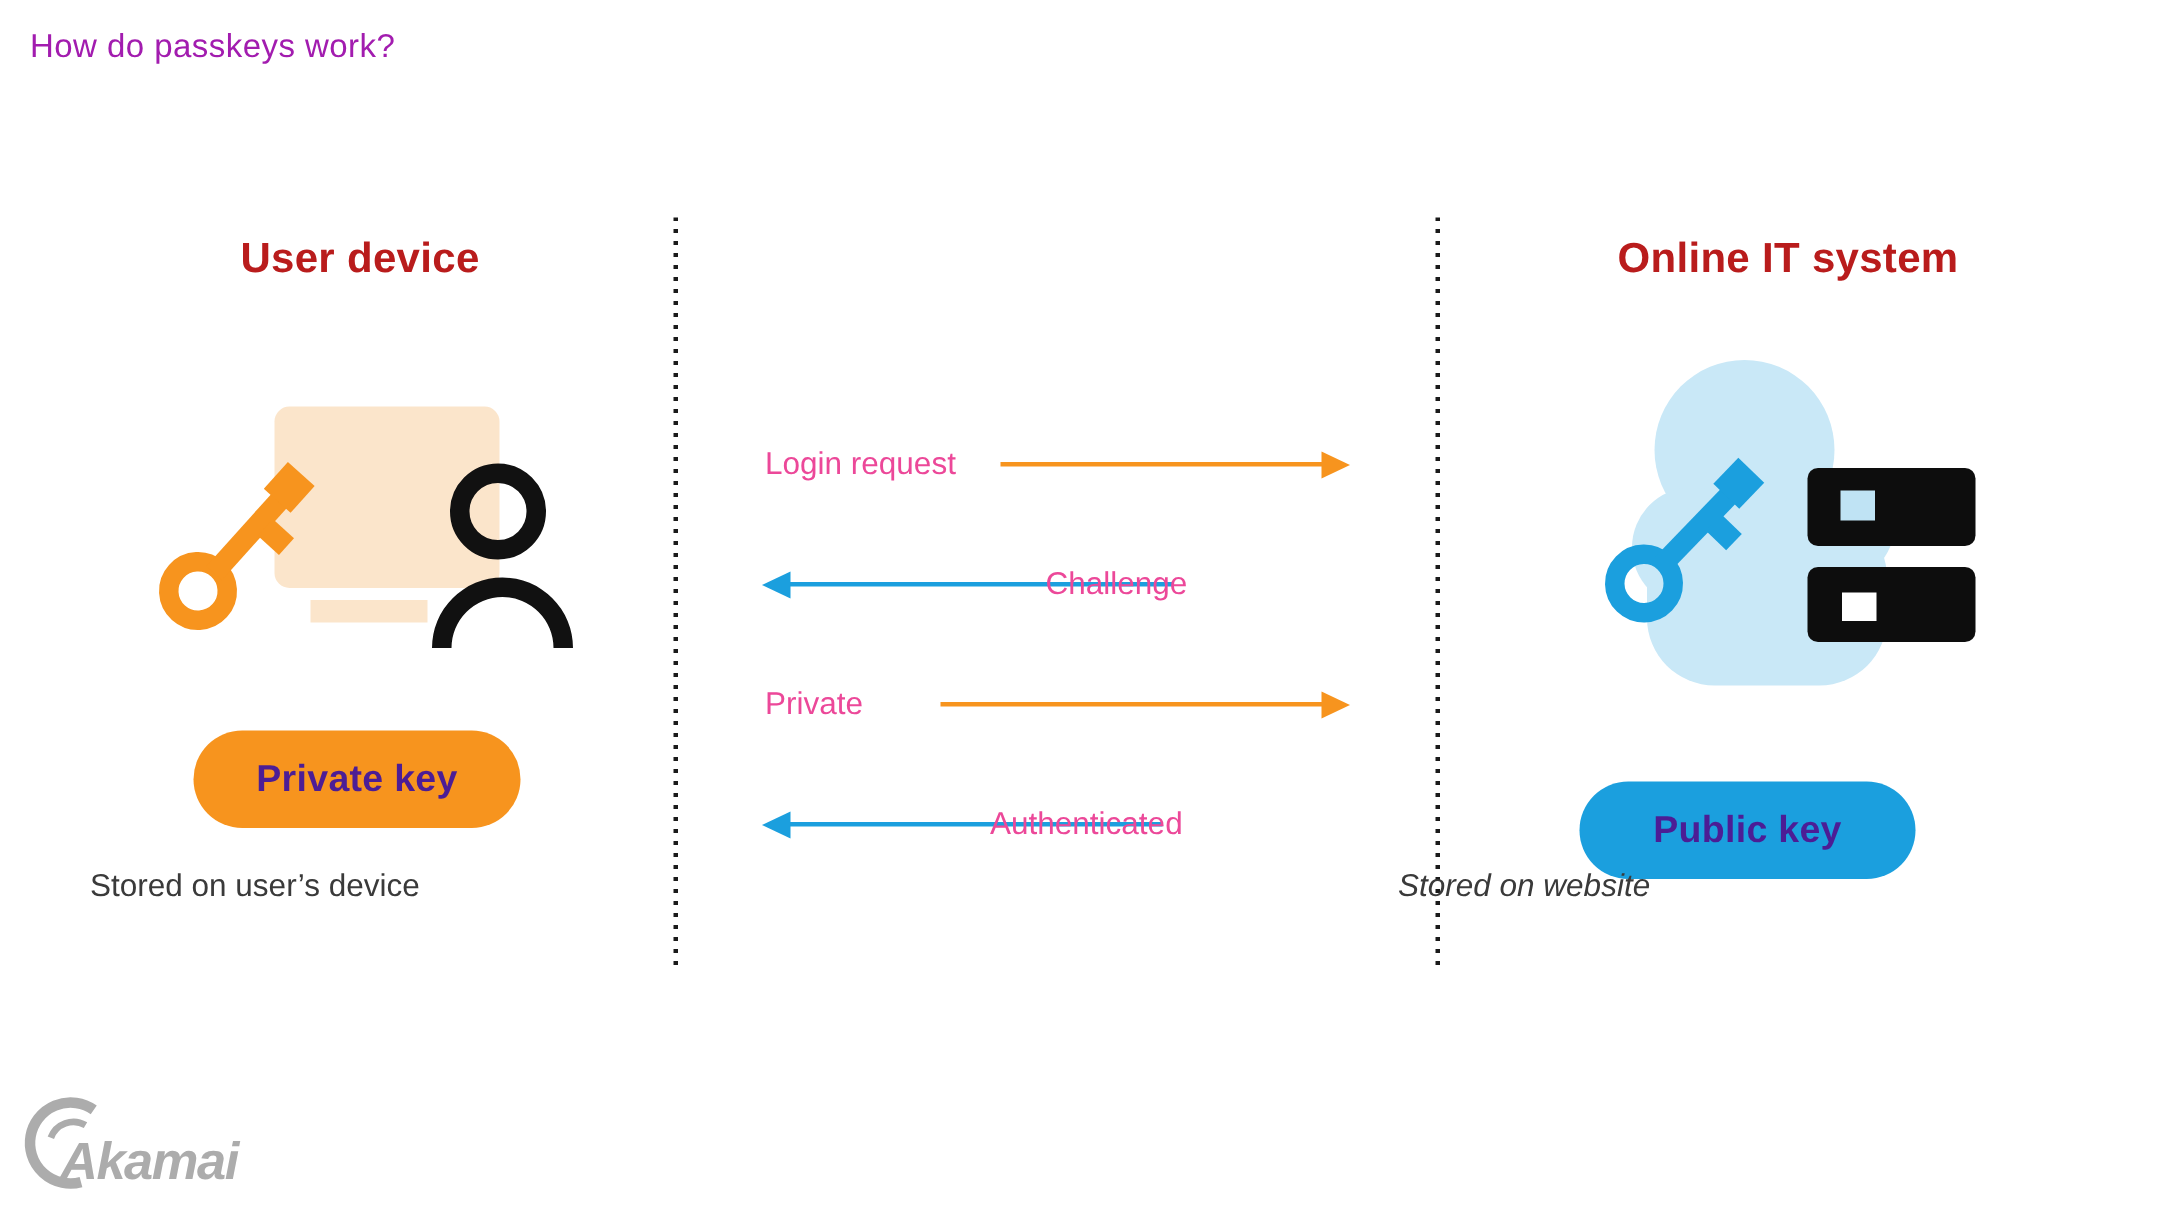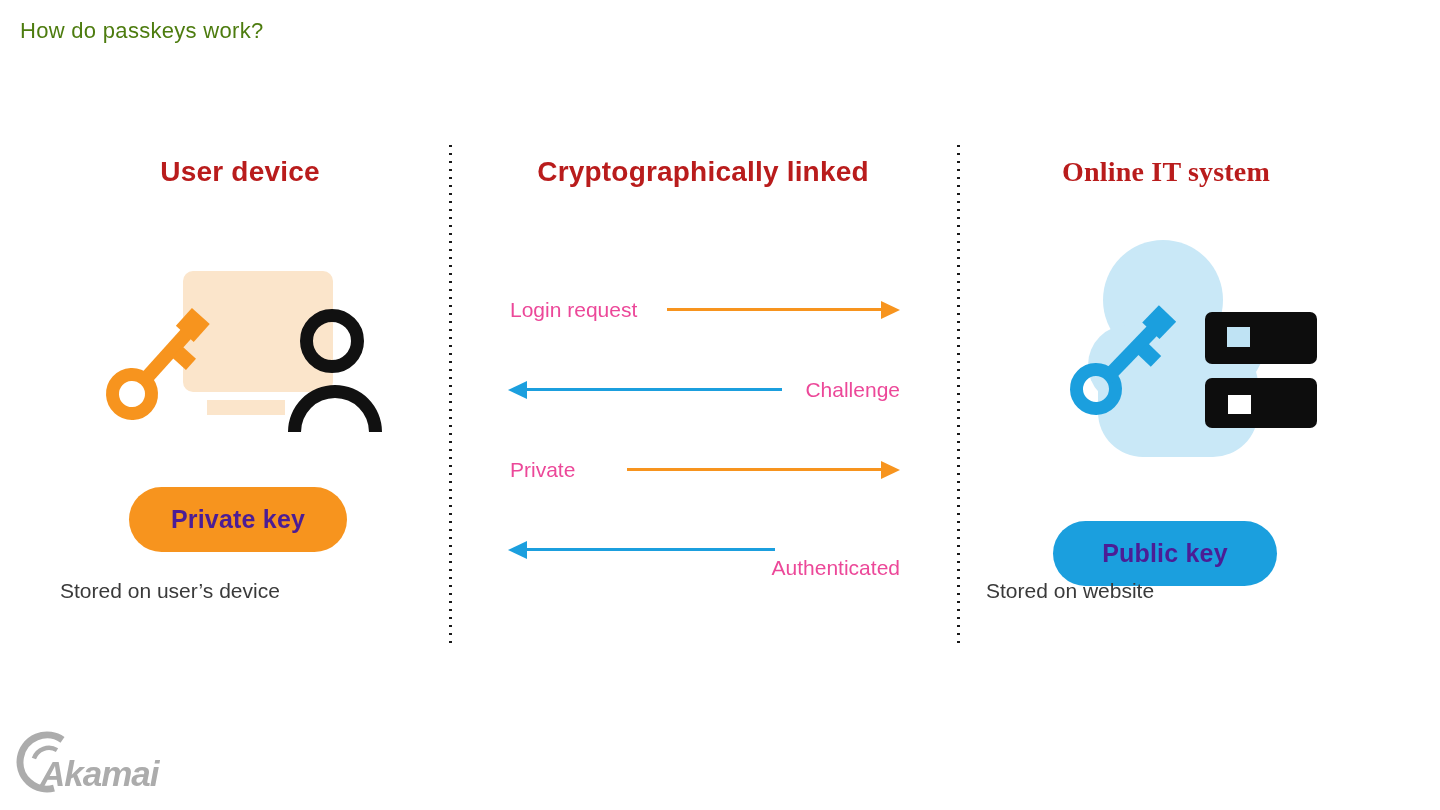--- a/index.html
+++ b/index.html
@@ -2,31 +2,31 @@
 <html><head>
 <meta charset="utf-8">
 <style>
   * { margin:0; padding:0; box-sizing:border-box; }
   html,body { background:#ffffff; }
   body { font-family:"Liberation Sans", sans-serif; }
   .canvas { position:relative; width:1440px; height:810px; background:#ffffff; overflow:hidden; }
 
   .page-title {
     position:absolute; left:20px; top:18px;
-    font-size:22px; color:#4d7c0f; letter-spacing:.3px;
+    font-size:22px; color:#a21caf; letter-spacing:.3px;
   }
 
   .col-header {
     position:absolute; top:156px;
     font-size:28px; font-weight:700; color:#b91c1c;
     text-align:center; letter-spacing:.2px;
   }
   .col-header.left  { left:60px;  width:360px; }
   .col-header.mid   { left:483px; width:440px; }
-  .col-header.right { left:986px; width:360px;font-family:Liberation Serif, serif; }
+  .col-header.right { left:1012px; width:360px; }
 
   .dotline {
     position:absolute; top:145px; width:3px; height:500px;
     background-image:repeating-linear-gradient(to bottom,#1a1a1a 0 2.5px,transparent 2.5px 8px);
   }
   .dotline.l { left:449px; }
   .dotline.r { left:957px; }
 
   .illus { position:absolute; }
   .illus.left  { left:95px;  top:255px; }
@@ -39,45 +39,44 @@
     display:flex; align-items:center; justify-content:center;
     letter-spacing:.2px;
   }
   .key-badge.private { left:129px; width:218px; background:#F7941E; }
   .key-badge.public  { left:1053px; width:224px; background:#1B9FDE;margin-top:34px; }
 
   .caption {
     position:absolute; top:579px; font-size:21px; color:#3A3A3A; 
   }
   .caption.left  { left:60px;  width:360px; }
-  .caption.right { left:986px; width:360px; }
+  .caption.right { left:932px; width:360px;font-style:italic; }
 
   .flow-label { position:absolute; font-size:21px; color:#ec4899; line-height:26px; }
-  .flow-label.ralign { text-align:right; }
+  .flow-label.ralign { }
 
   .flow-line { position:absolute; height:3px; }
   .flow-line.orange { background:#F7941E; }
   .flow-line.blue   { background:#1B9FDE; }
 
   .head { position:absolute; width:0; height:0;
           border-top:9px solid transparent; border-bottom:9px solid transparent; }
   .head.right.orange { border-left:19px solid #F7941E; }
   .head.left.blue    { border-right:19px solid #1B9FDE; }
 
   .logo { position:absolute; left:7px; top:722px; }
 </style>
 </head>
 <body>
 
 <div class="canvas">
 
   <div class="page-title">How do passkeys work?</div>
 
   <div class="col-header left">User device</div>
-  <div class="col-header mid">Cryptographically linked</div>
   <div class="col-header right">Online IT system</div>
 
   <div class="dotline l"></div>
   <div class="dotline r"></div>
 
   <svg class="illus left" width="300" height="190" viewBox="0 0 300 190">
     <rect x="88" y="16" width="150" height="121" rx="10" fill="#FBE5CB"></rect>
     <rect x="112" y="145" width="78" height="15" fill="#FBE5CB"></rect>
     <g transform="translate(37,139) rotate(-48)">
       <circle r="19.5" fill="none" stroke="#F7941E" stroke-width="13"></circle>
@@ -119,21 +118,21 @@
   <div class="head left blue" style="left:508px; top:381px;"></div>
   <div class="flow-line blue" style="left:526px; top:388px; width:256px;"></div>
   <div class="flow-label ralign" style="left:697px; top:377px; width:203px;">Challenge</div>
 
   <div class="flow-label" style="left:510px; top:457px;">Private</div>
   <div class="flow-line orange" style="left:627px; top:468px; width:255px;"></div>
   <div class="head right orange" style="left:881px; top:461px;"></div>
 
   <div class="head left blue" style="left:508px; top:541px;"></div>
   <div class="flow-line blue" style="left:526px; top:548px; width:249px;"></div>
-  <div class="flow-label ralign" style="left:660px; top:537px; width:240px;margin-top:18px;">Authenticated</div>
+  <div class="flow-label ralign" style="left:660px; top:537px; width:240px;">Authenticated</div>
 
   <div class="key-badge private">Private key</div>
   <div class="caption left">Stored on user’s device</div>
 
   <div class="key-badge public">Public key</div>
   <div class="caption right">Stored on website</div>
 
   <svg class="logo" width="190" height="80" viewBox="0 0 190 80">
     <path d="M 55.5,17.9 A 27,27 0 1 0 47,66.1" fill="none" stroke="#ACACAC" stroke-width="7"></path>
     <path d="M 26.9,36.5 A 16,16 0 0 1 50,28.1" fill="none" stroke="#ACACAC" stroke-width="4.5"></path>

